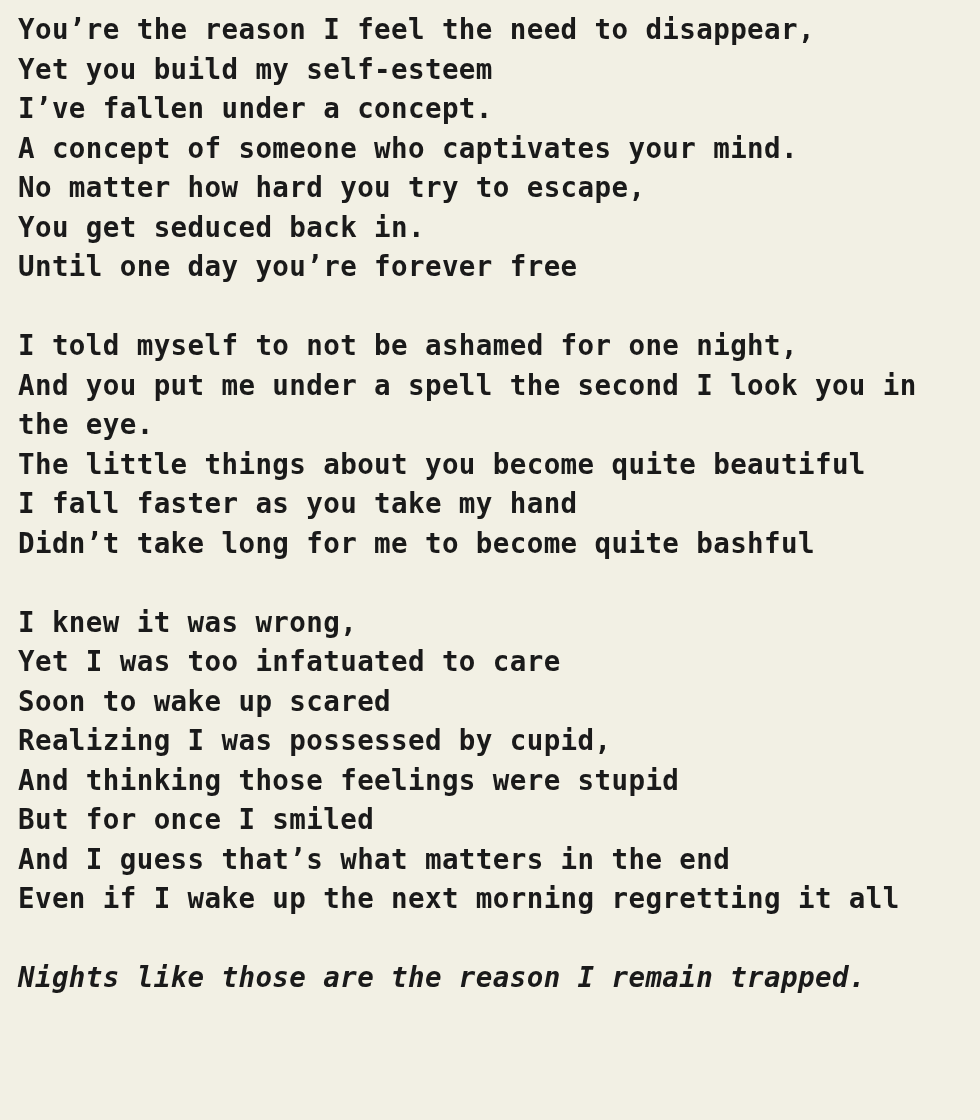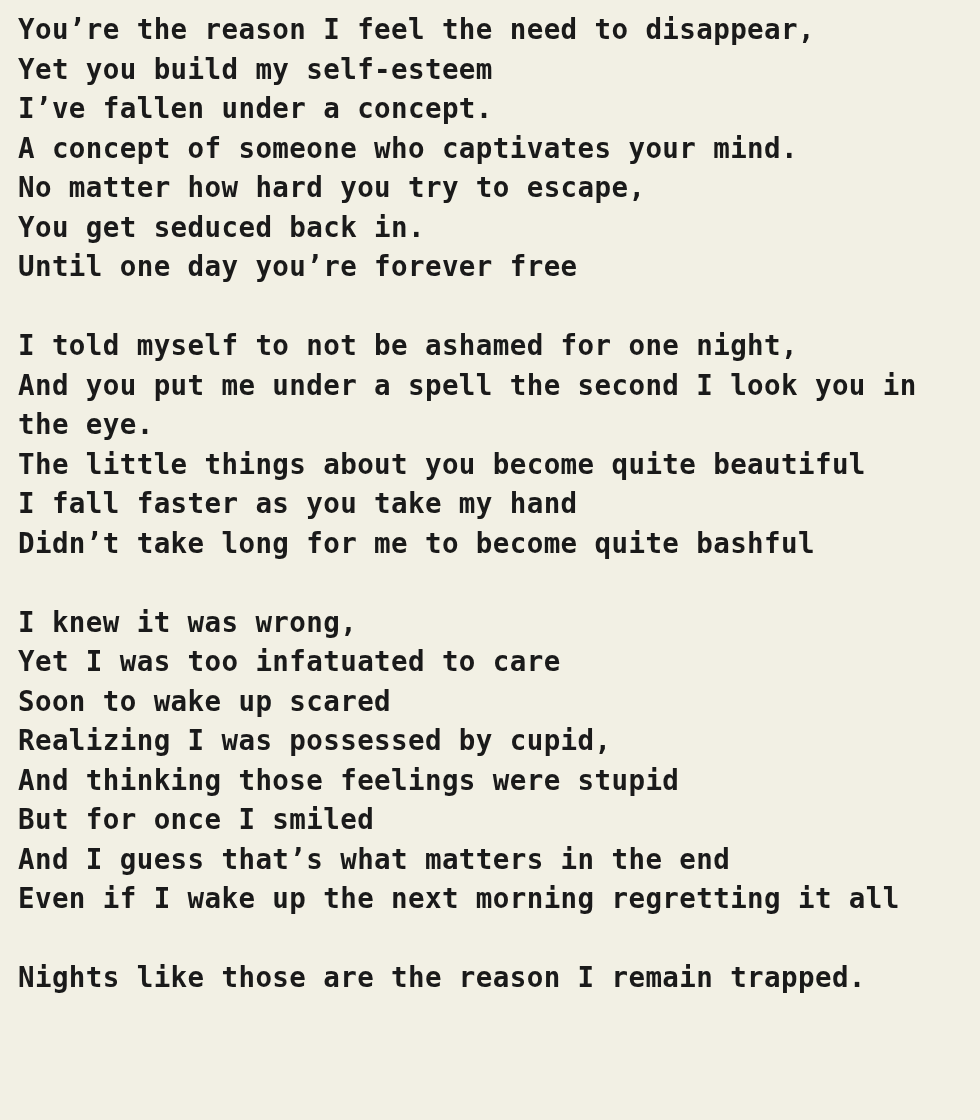--- a/index.html
+++ b/index.html
@@ -28,20 +28,21 @@
     white-space: pre-wrap;
     word-wrap: break-word;
     font-weight: 700;
     -webkit-font-smoothing: none;
   }
   .stanza {
     margin: 0 0 39.5px 0;
   }
   .stanza:last-child {
     margin-bottom: 16px;
+    font-style: italic;
   }
   .line {
     display: block;
     white-space: pre-wrap;
   }
 </style>
 </head>
 <body>
 
 <div id="poem-page">

